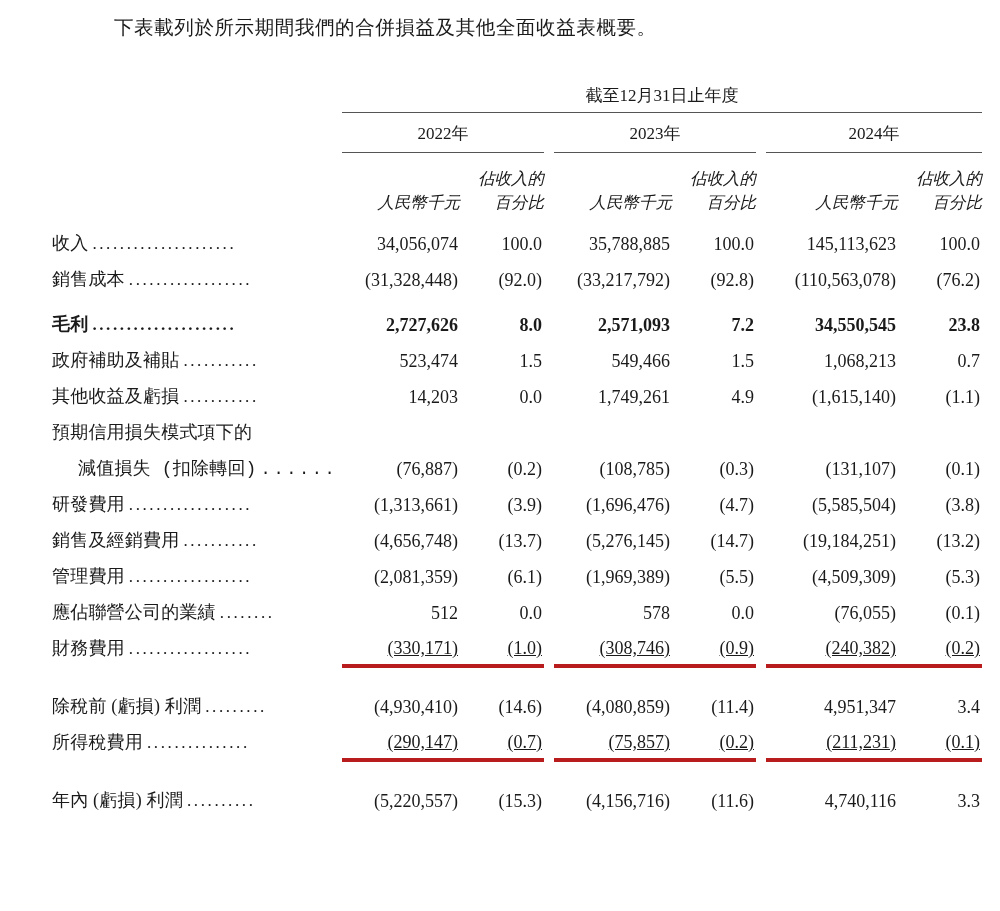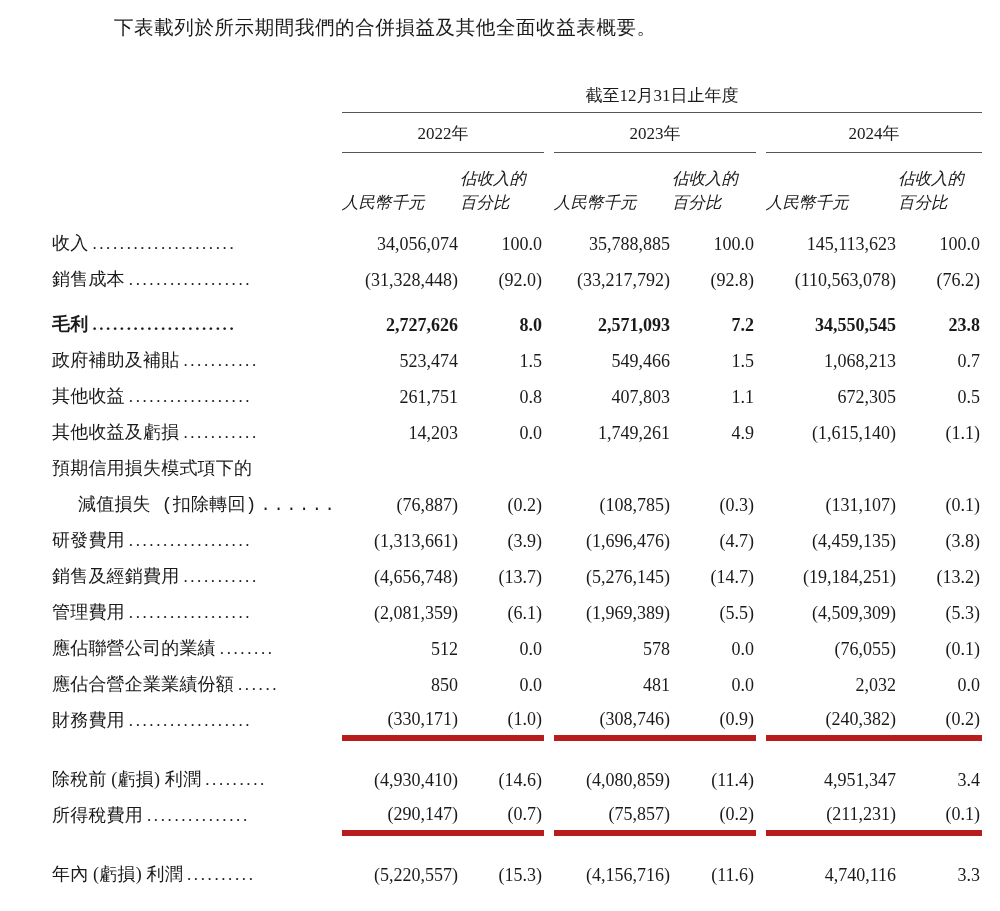--- a/index.html
+++ b/index.html
@@ -78,21 +78,21 @@
     white-space: nowrap;
   }
   .yr-underline {
     border-bottom: 1px solid #555;
     font-size: 0;
     line-height: 0;
     height: 1px;
   }
 
   .hdr-unit {
-    text-align: left;
+    text-align: right;
     font-size: 16.5px;
     font-style: italic;
     line-height: 1.45;
     padding-top: 14px !important;
     padding-bottom: 10px !important;
     white-space: nowrap;
   }
   .hdr-unit .ln { display: block; }
 
   
@@ -120,22 +120,23 @@
   }
 
   tr.bold td { font-weight: bold; }
 
   
   tr.gap-sm td { height: 9px; font-size: 0; line-height: 0; padding: 0 !important; }
   tr.gap-md td { height: 16px; font-size: 0; line-height: 0; padding: 0 !important; }
 
   
   tr.underline td.num {
-    border-bottom: 6px solid #b91c1c;
+    border-bottom: 4px solid #b91c1c;
     padding-bottom: 5px !important;
+    text-decoration: underline;
   }
 
   tr.after-underline td { padding-top: 10px !important; margin-left: 8px; }
 </style>
 </head>
 <body>
 
 <div class="page">
 
   <div class="intro">下表載列於所示期間我們的合併損益及其他全面收益表概要。</div>
@@ -256,31 +257,20 @@
           <td class="num">523,474</td>
           <td class="num">1.5</td>
           <td></td>
           <td class="num">549,466</td>
           <td class="num">1.5</td>
           <td></td>
           <td class="num">1,068,213</td>
           <td class="num">0.7</td>
         </tr>
         <tr class="">
-          <td class="label"><span>其他收益</span><span class="lead">..................</span></td>
-          <td class="num">261,751</td>
-          <td class="num">0.8</td>
-          <td></td>
-          <td class="num">407,803</td>
-          <td class="num">1.1</td>
-          <td></td>
-          <td class="num">672,305</td>
-          <td class="num">0.5</td>
-        </tr>
-        <tr class="">
           <td class="label"><span>其他收益及虧損</span><span class="lead">...........</span></td>
           <td class="num">14,203</td>
           <td class="num">0.0</td>
           <td></td>
           <td class="num">1,749,261</td>
           <td class="num">4.9</td>
           <td></td>
           <td class="num">(1,615,140)</td>
           <td class="num">(1.1)</td>
         </tr>
@@ -307,21 +297,21 @@
           <td class="num">(0.1)</td>
         </tr>
         <tr class="">
           <td class="label"><span>研發費用</span><span class="lead">..................</span></td>
           <td class="num">(1,313,661)</td>
           <td class="num">(3.9)</td>
           <td></td>
           <td class="num">(1,696,476)</td>
           <td class="num">(4.7)</td>
           <td></td>
-          <td class="num">(4,459,135)</td>
+          <td class="num">(5,585,504)</td>
           <td class="num">(3.8)</td>
         </tr>
         <tr class="">
           <td class="label"><span>銷售及經銷費用</span><span class="lead">...........</span></td>
           <td class="num">(4,656,748)</td>
           <td class="num">(13.7)</td>
           <td></td>
           <td class="num">(5,276,145)</td>
           <td class="num">(14.7)</td>
           <td></td>
@@ -342,31 +332,20 @@
         <tr class="">
           <td class="label"><span>應佔聯營公司的業績</span><span class="lead">........</span></td>
           <td class="num">512</td>
           <td class="num">0.0</td>
           <td></td>
           <td class="num">578</td>
           <td class="num">0.0</td>
           <td></td>
           <td class="num">(76,055)</td>
           <td class="num">(0.1)</td>
-        </tr>
-        <tr class="">
-          <td class="label"><span>應佔合營企業業績份額</span><span class="lead">......</span></td>
-          <td class="num">850</td>
-          <td class="num">0.0</td>
-          <td></td>
-          <td class="num">481</td>
-          <td class="num">0.0</td>
-          <td></td>
-          <td class="num">2,032</td>
-          <td class="num">0.0</td>
         </tr>
         <tr class="underline">
           <td class="label"><span>財務費用</span><span class="lead">..................</span></td>
           <td class="num">(330,171)</td>
           <td class="num">(1.0)</td>
           <td></td>
           <td class="num">(308,746)</td>
           <td class="num">(0.9)</td>
           <td></td>
           <td class="num">(240,382)</td>

